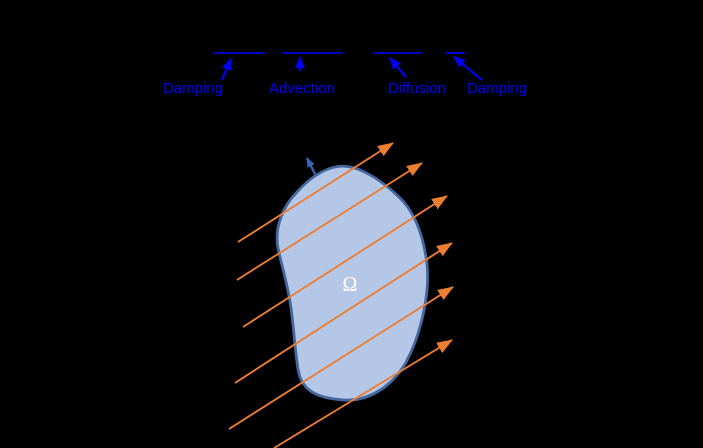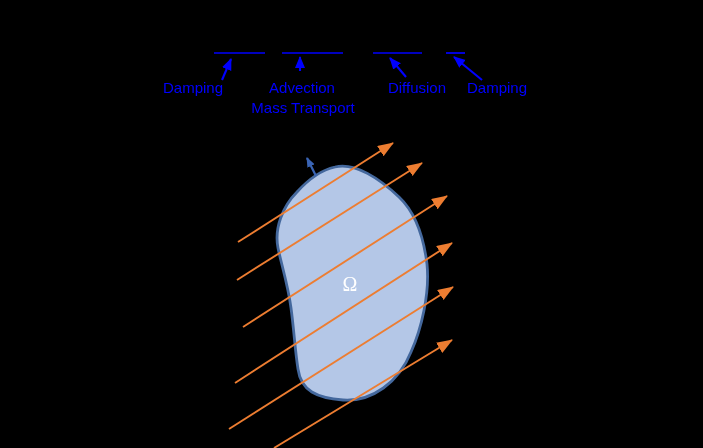--- a/index.html
+++ b/index.html
@@ -74,18 +74,17 @@
         <line x1="229" y1="429" x2="453" y2="287" stroke="#ed7d31" stroke-width="1.9" marker-end="url(#mOrange)"></line>
         <line x1="274" y1="448" x2="452" y2="340" stroke="#ed7d31" stroke-width="1.9" marker-end="url(#mOrange)"></line>
       </g>
       <g>
         <line x1="316" y1="176" x2="307" y2="158" stroke="#3a64b4" stroke-width="2.2" marker-end="url(#mNormal)"></line>
       </g>
     </svg>
 
   <div class="term-label" id="lbl-damping">Damping</div>
   <div class="term-label" id="lbl-advection">Advection</div>
-  <div class="term-label" id="lbl-mass">Mass Transport</div>
   <div class="term-label" id="lbl-diffusion">Diffusion</div>
   <div class="term-label" id="lbl-source">Damping</div>
 
   <div class="omega-label">Ω</div>
 </div>
 
 </body></html>

